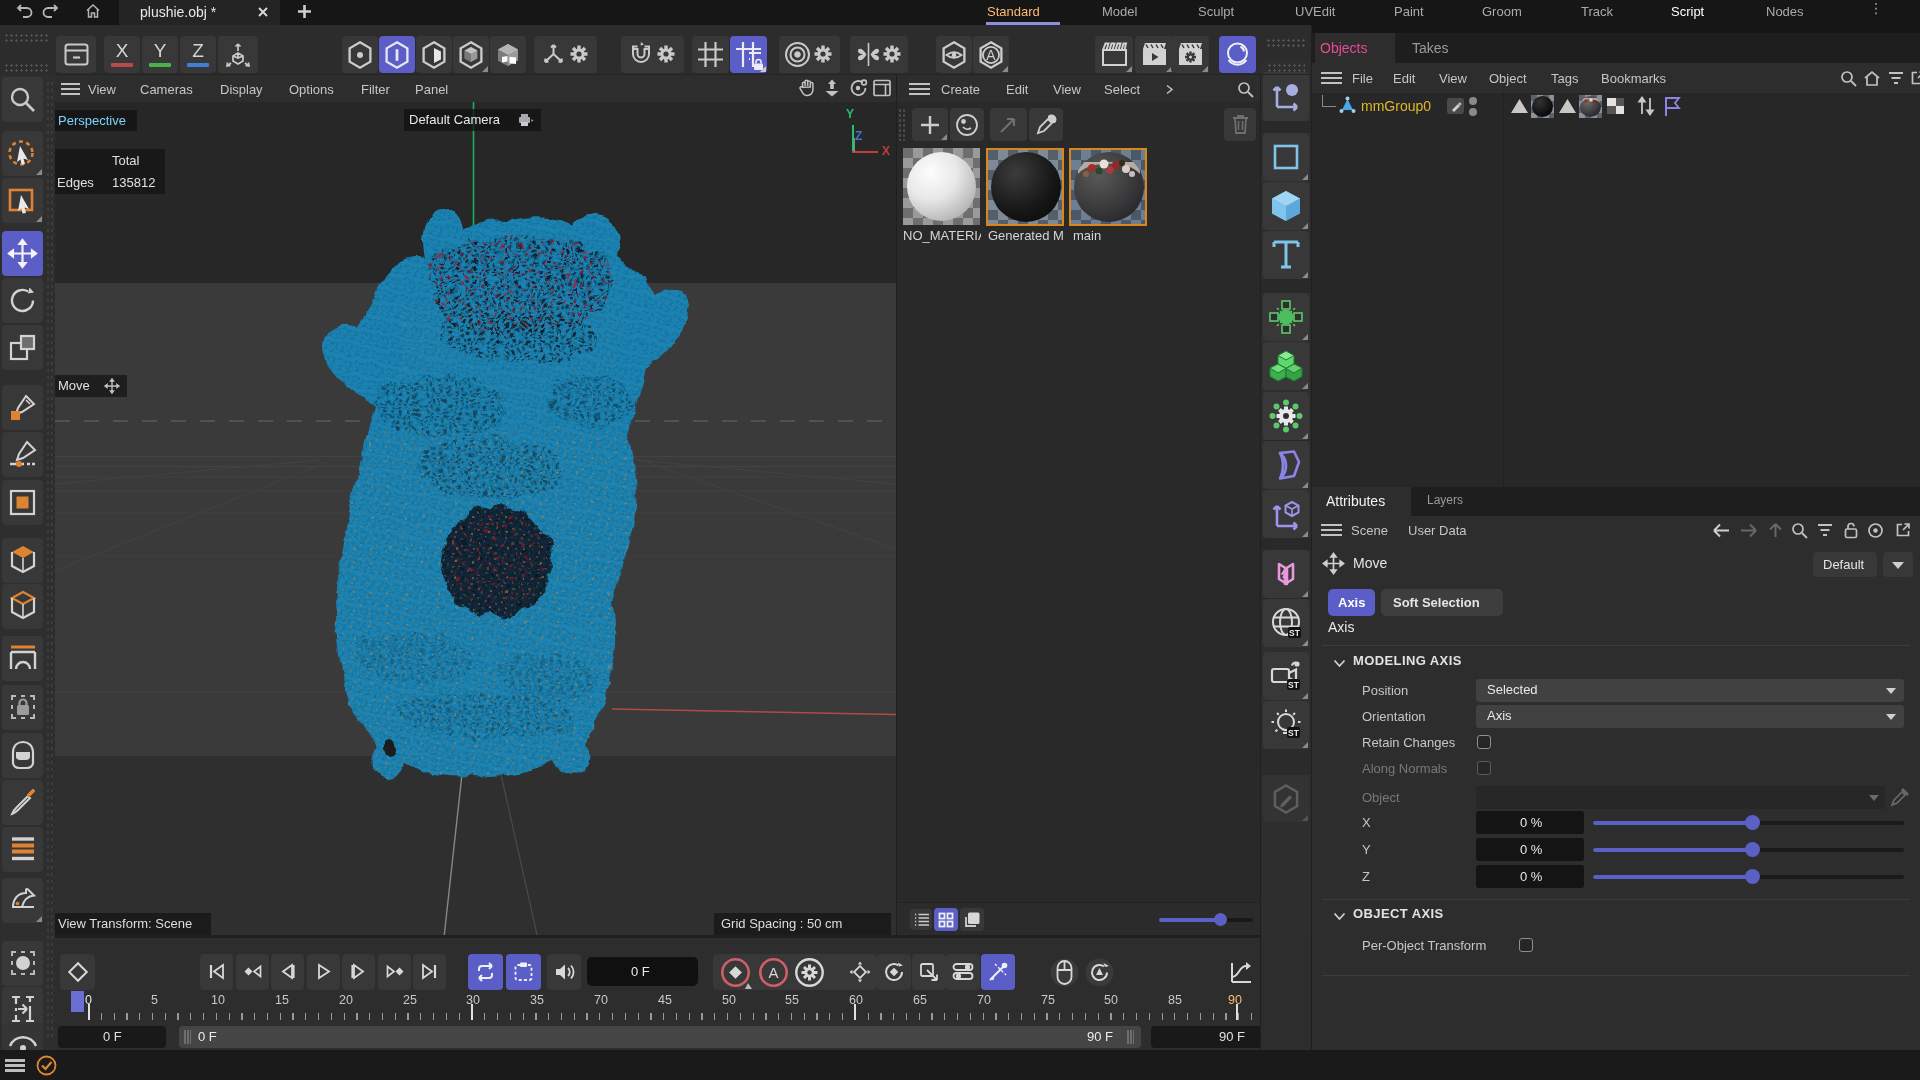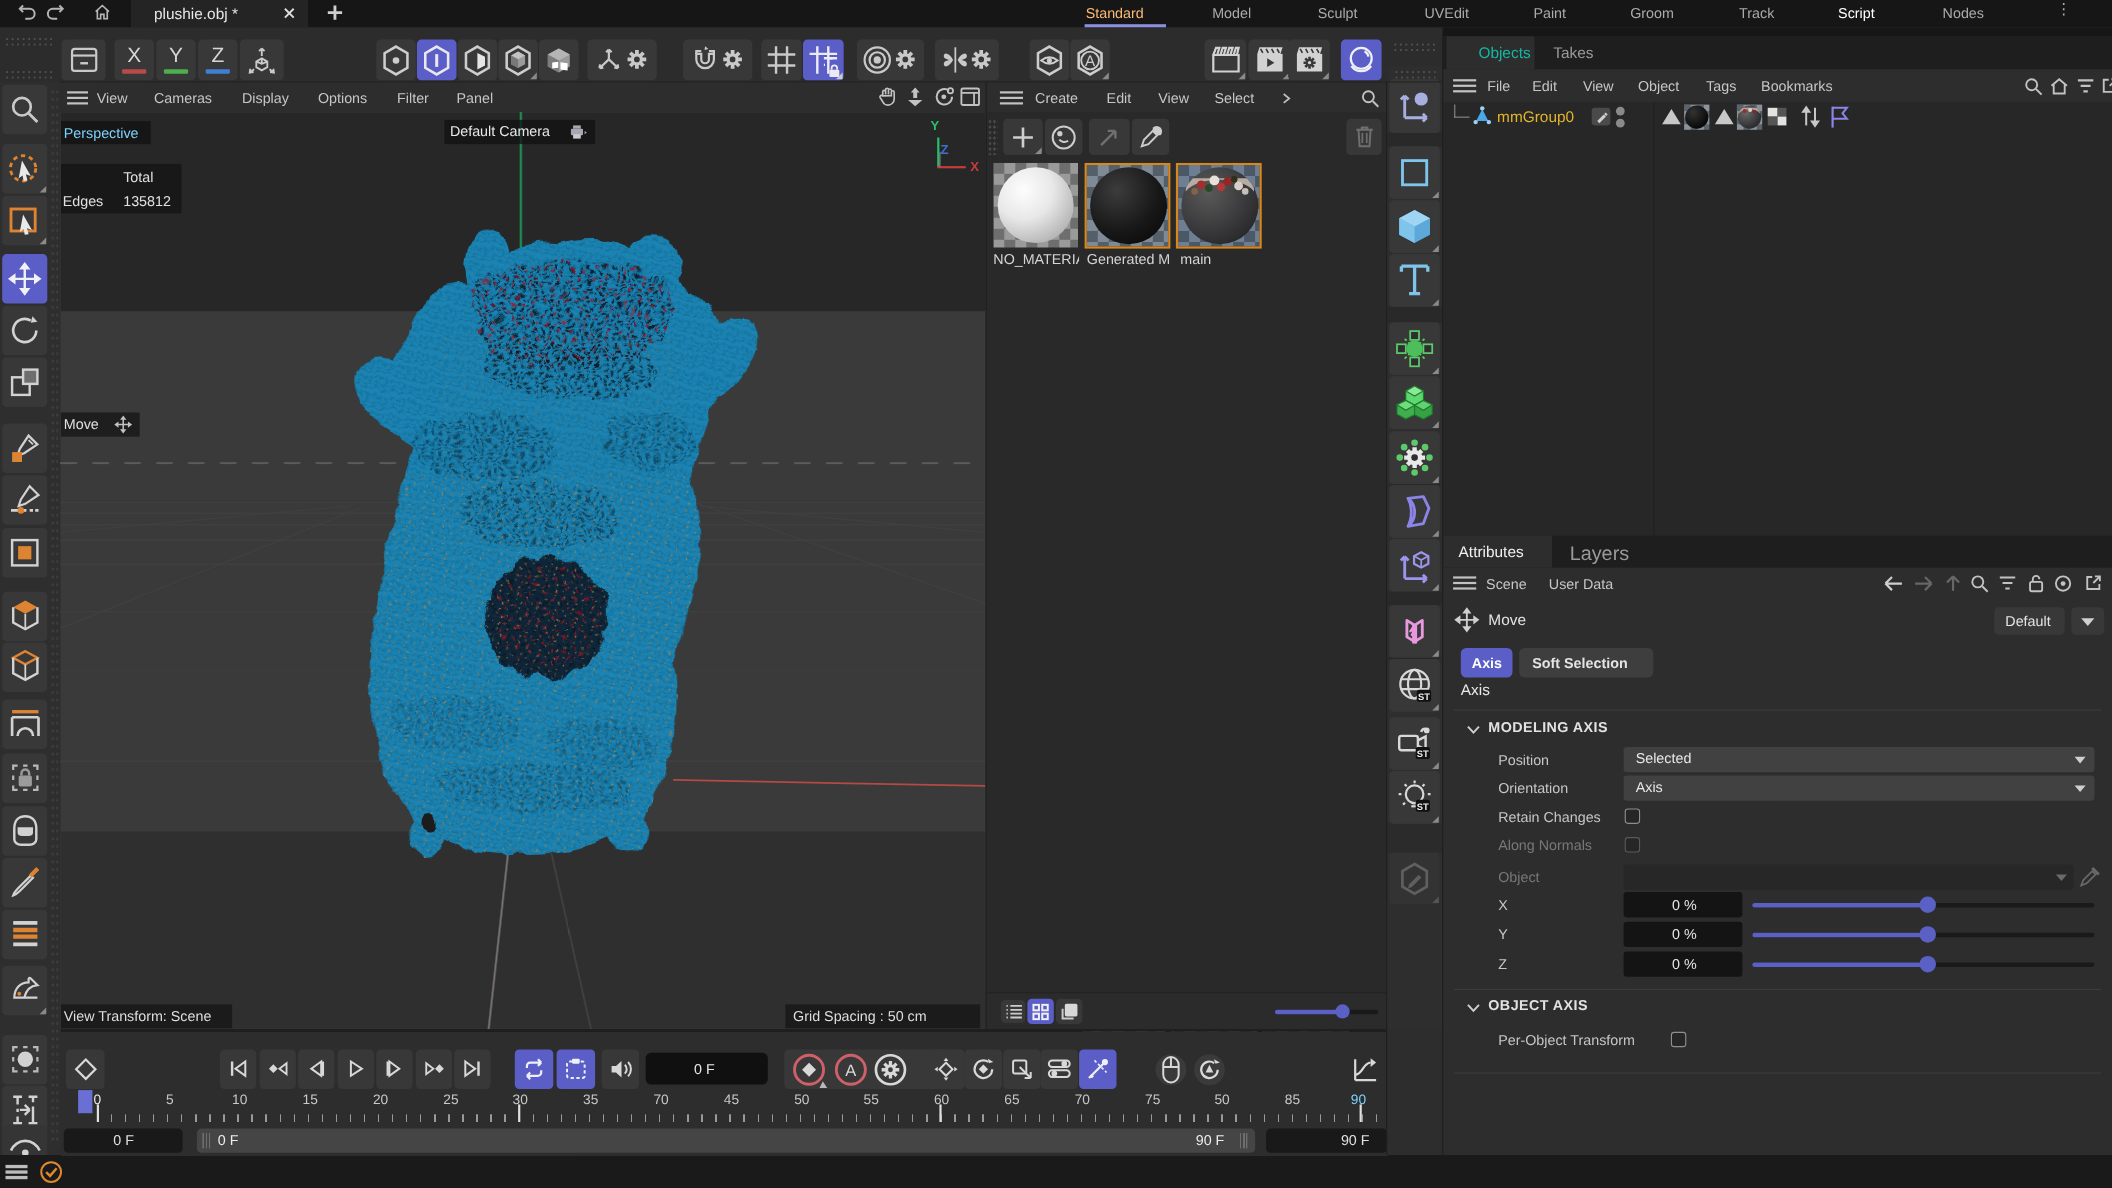--- a/index.html
+++ b/index.html
@@ -862,21 +862,21 @@
           <path d="M8 17 L15 10 L17 12 L10 19 L7 20 Z" fill="#5f5f5f"></path>
         </svg>
     <div style="position:absolute;right:1px;bottom:1px;width:0;height:0;border-left:6px solid transparent;border-bottom:6px solid #555"></div>
   </div>
 </div>
 
 <div class="ab" id="objpanel" style="left:1312px;top:25px;width:608px;height:462px;background:#272727">
   <div class="ab" style="left:0;top:0;width:608px;height:8px;background:#161616"></div>
   <div class="ab" style="left:0;top:8px;width:608px;height:30px;background:#1e1e1e">
     <div class="ab" style="left:3px;top:0;width:80px;height:30px;background:#2d2d2d"></div>
-    <div class="tx" style="left:32px;top:7px;color:#14b8a6;font-size:14px">Objects</div>
+    <div class="tx" style="left:8px;top:7px;color:#ec4899;font-size:14px">Objects</div>
     <div class="tx" style="left:100px;top:7px;color:#9a9a9a;font-size:14px">Takes</div>
   </div>
   <div class="ab" style="left:0;top:38px;width:608px;height:30px;background:#2d2d2d">
     <div class="ab" style="left:9px;top:9px;width:21px;height:12px">
       <div class="ab" style="left:0;top:0;width:21px;height:2.4px;background:#c2c2c2"></div>
       <div class="ab" style="left:0;top:5px;width:21px;height:2.4px;background:#c2c2c2"></div>
       <div class="ab" style="left:0;top:10px;width:21px;height:2.4px;background:#c2c2c2"></div>
     </div>
     <div class="tx" style="left:40px;top:8px">File</div>
     <div class="tx" style="left:81px;top:8px">Edit</div>
@@ -957,21 +957,21 @@
   <svg class="ab" style="left:351px;top:70px" width="20" height="22" viewBox="0 0 20 22">
         <path d="M3 2 V21" stroke="#8b85e8" stroke-width="2"></path>
         <path d="M3 3 H16 L12 8 L16 13 H3" fill="none" stroke="#8b85e8" stroke-width="1.8"></path>
       </svg>
 </div>
 
 <div class="ab" id="attrpanel" style="left:1312px;top:487px;width:608px;height:563px;background:#2d2d2d">
   <div class="ab" style="left:0;top:0;width:608px;height:29px;background:#1e1e1e">
     <div class="ab" style="left:0;top:0;width:99px;height:29px;background:#2d2d2d"></div>
     <div class="tx" style="left:14px;top:6px;color:#f2f2f2;font-size:14px">Attributes</div>
-    <div class="tx" style="left:115px;top:6px;color:#9a9a9a;font-size:18px">Layers</div>
+    <div class="tx" style="left:115px;top:6px;color:#9a9a9a;font-size:12px">Layers</div>
   </div>
   <div class="ab" style="left:9px;top:37px;width:21px;height:12px">
     <div class="ab" style="left:0;top:0;width:21px;height:2.4px;background:#c2c2c2"></div>
     <div class="ab" style="left:0;top:5px;width:21px;height:2.4px;background:#c2c2c2"></div>
     <div class="ab" style="left:0;top:10px;width:21px;height:2.4px;background:#c2c2c2"></div>
   </div>
   <div class="tx" style="left:39px;top:36px">Scene</div>
   <div class="tx" style="left:96px;top:36px">User Data</div>
   <svg class="ab" style="left:399px;top:36px" width="20" height="15" viewBox="0 0 20 15">
         <path d="M18 7.5 H3 M3 7.5 L9 1.5 M3 7.5 L9 13.5" fill="none" stroke="#cfcfcf" stroke-width="2"></path>
@@ -1256,21 +1256,21 @@
   <div class="tx" style="left:539px;top:55px;color:#c8c8c8;font-size:12.5px">70</div>
   <div class="tx" style="left:603px;top:55px;color:#c8c8c8;font-size:12.5px">45</div>
   <div class="tx" style="left:667px;top:55px;color:#c8c8c8;font-size:12.5px">50</div>
   <div class="tx" style="left:730px;top:55px;color:#c8c8c8;font-size:12.5px">55</div>
   <div class="tx" style="left:794px;top:55px;color:#c8c8c8;font-size:12.5px">60</div>
   <div class="tx" style="left:858px;top:55px;color:#c8c8c8;font-size:12.5px">65</div>
   <div class="tx" style="left:922px;top:55px;color:#c8c8c8;font-size:12.5px">70</div>
   <div class="tx" style="left:986px;top:55px;color:#c8c8c8;font-size:12.5px">75</div>
   <div class="tx" style="left:1049px;top:55px;color:#c8c8c8;font-size:12.5px">50</div>
   <div class="tx" style="left:1113px;top:55px;color:#c8c8c8;font-size:12.5px">85</div>
-  <div class="tx" style="left:1173px;top:55px;color:#7dd3fc;font-size:12.5px">90</div>
+  <div class="tx" style="left:1173px;top:55px;color:#fdba74;font-size:12.5px">90</div>
   <div class="ab" style="left:33px;top:75px;width:1170px;height:7px;background-image:repeating-linear-gradient(90deg,#9a9a9a 0 1.2px,transparent 1.2px 12.78px)"></div>
   <div class="ab" style="left:33px;top:66px;width:1.6px;height:16px;background:#e0e0e0"></div>
   <div class="ab" style="left:416px;top:66px;width:1.6px;height:16px;background:#e0e0e0"></div>
   <div class="ab" style="left:799px;top:66px;width:1.6px;height:16px;background:#e0e0e0"></div>
   <div class="ab" style="left:1181px;top:66px;width:1.6px;height:16px;background:#e0e0e0"></div>
 
   <div class="ab" style="left:3px;top:88px;width:108px;height:22px;background:#191919;border-radius:4px">
     <div class="tx" style="left:45px;top:3px;color:#e0e0e0">0 F</div>
   </div>
   <div class="ab" style="left:124px;top:88px;width:962px;height:22px;background:#454545;border-radius:4px">

